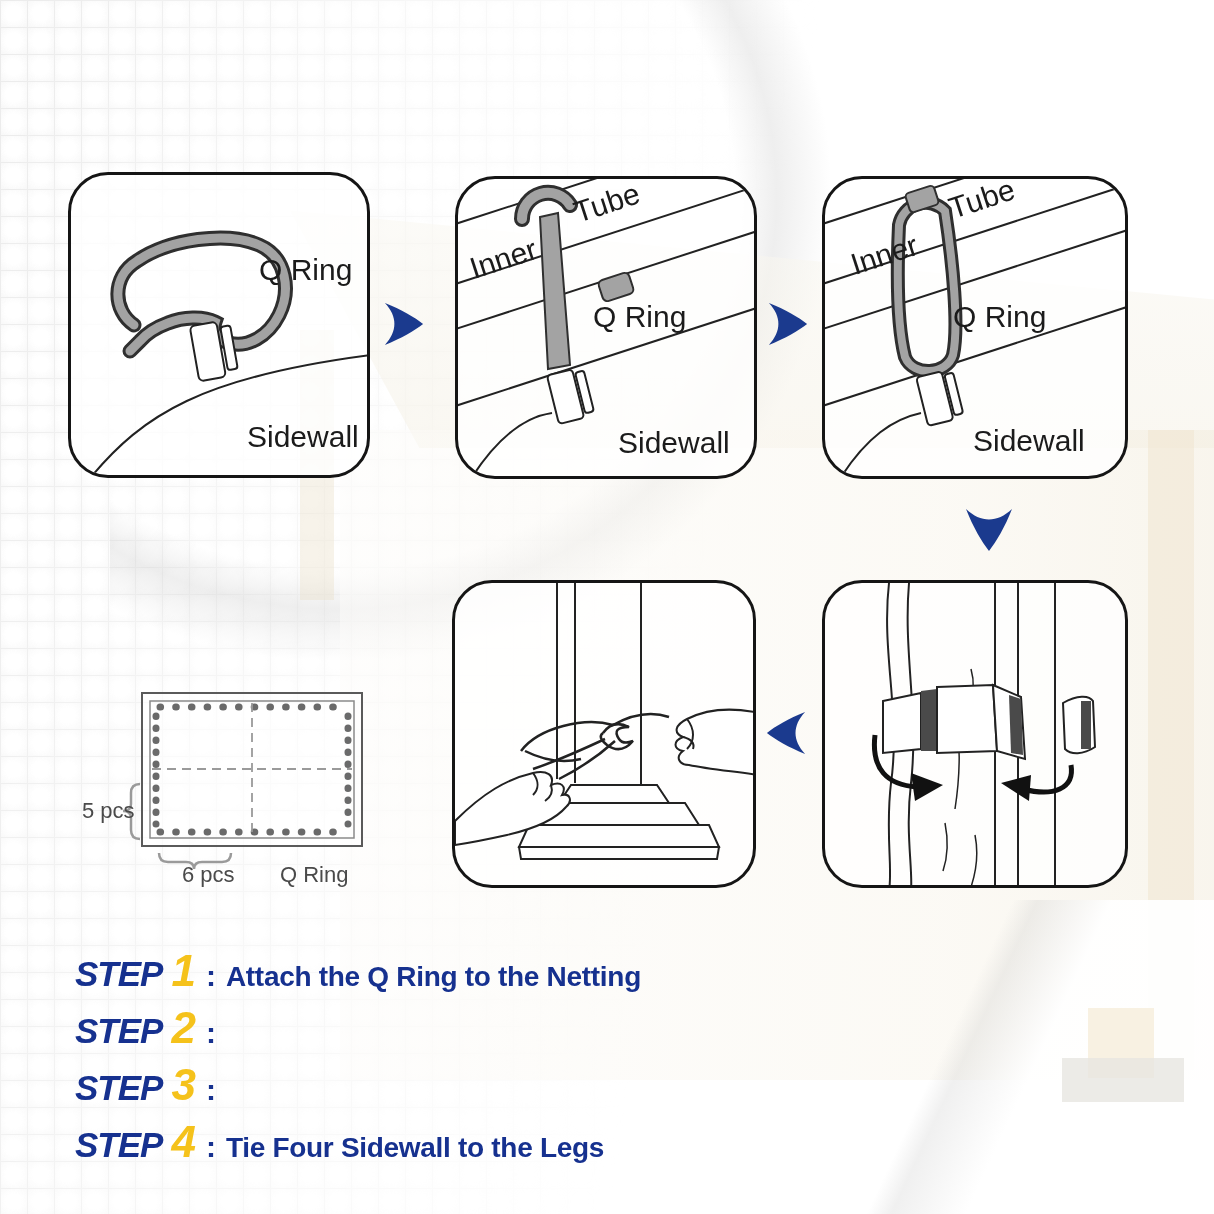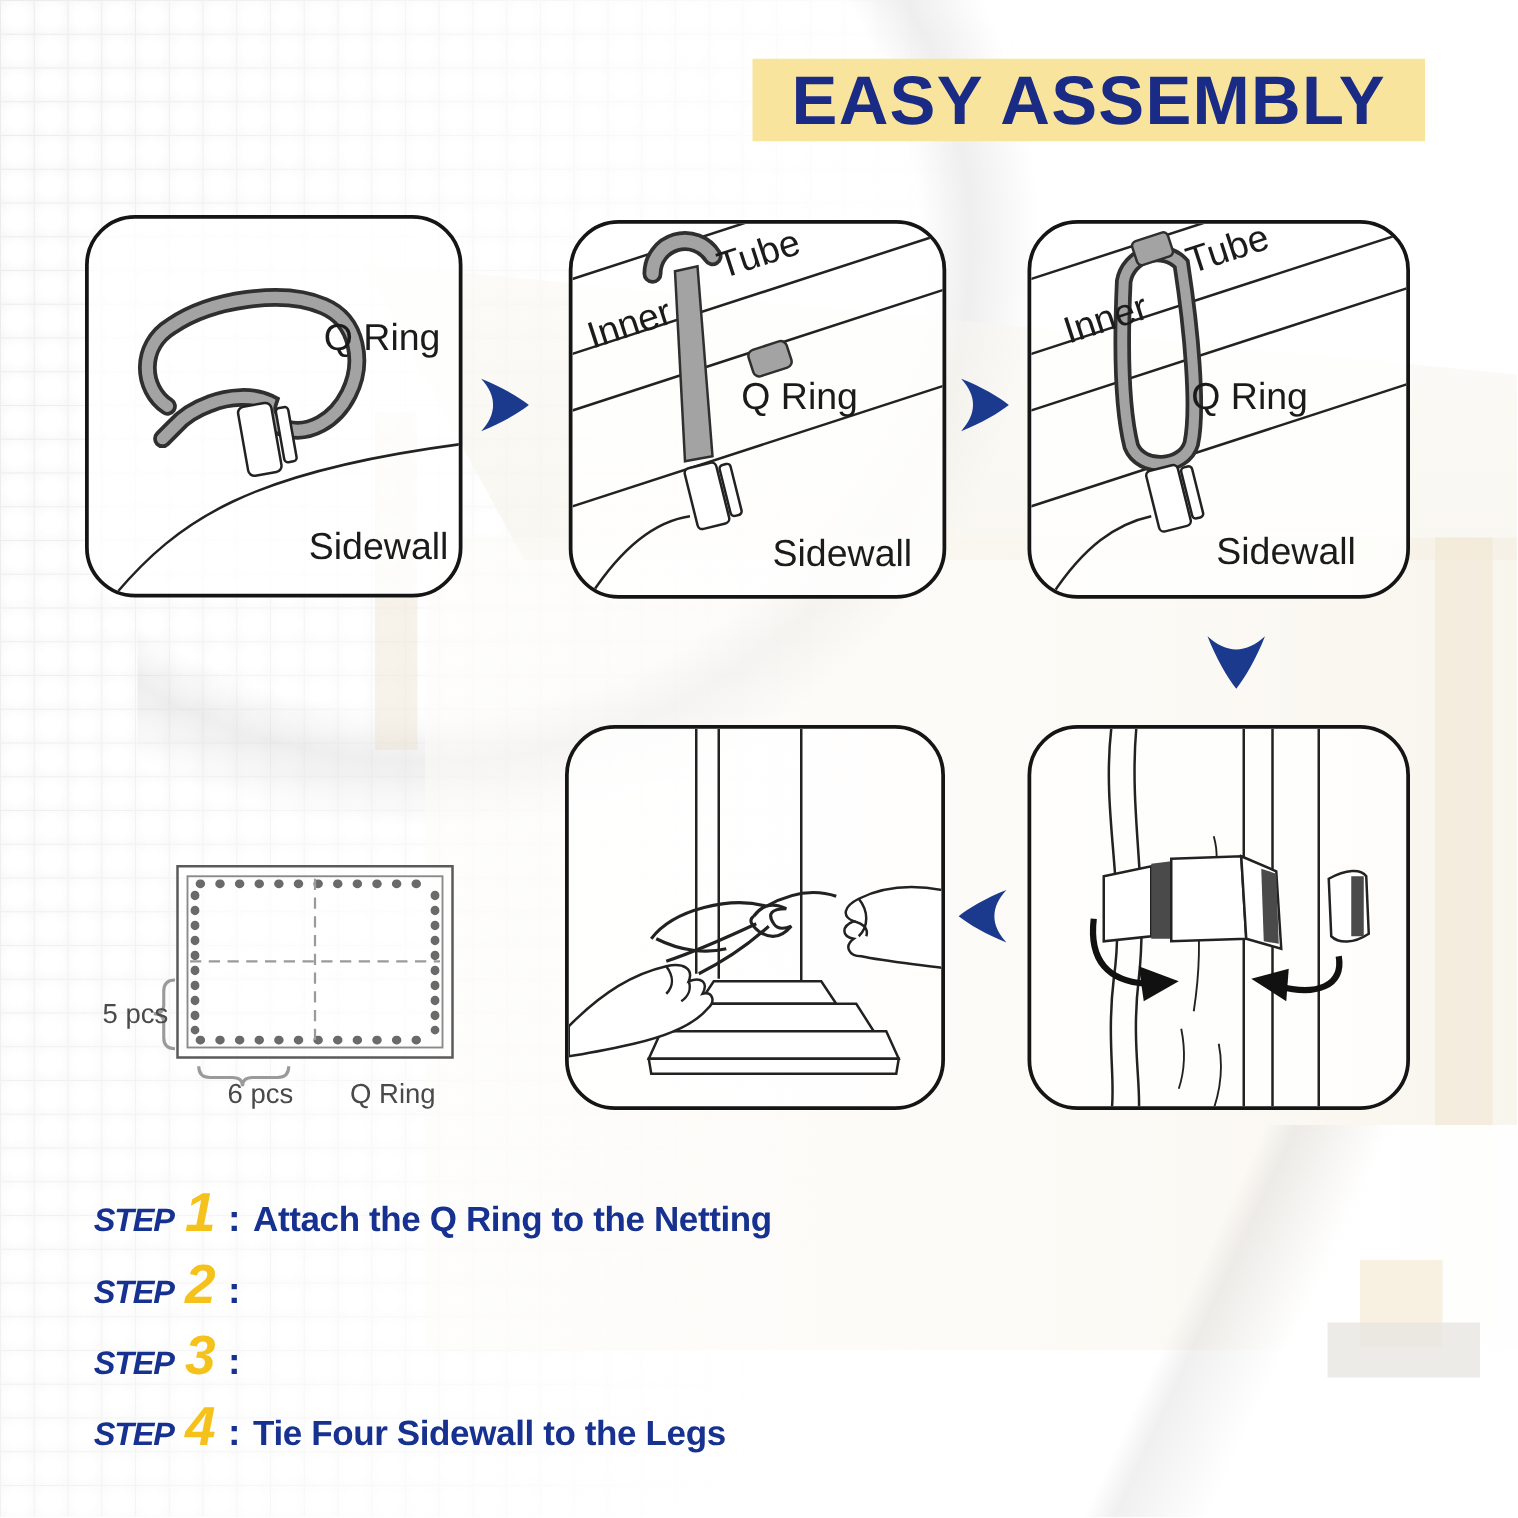--- a/index.html
+++ b/index.html
@@ -60,43 +60,40 @@
   .p5 { left:822px; top:580px; width:306px; height:308px; }
   svg text { font-family:"Liberation Sans", sans-serif; font-size:30px; fill:#1b1b1b; }
   svg text.small { font-size:22px; fill:#4a4a4a; }
   
   .flow-arrow { position:absolute; }
   
   .net-diagram { position:absolute; left:70px; top:678px; }
   
   .steps { position:absolute; left:75px; top:946px; }
   .step-line { display:flex; align-items:baseline; height:44px; margin-bottom:13px; white-space:nowrap; }
-  .step-prefix { font-style:italic; font-weight:bold; font-size:26px; color:#16318F; letter-spacing:-1px; }
+  .step-prefix { font-style:italic; font-weight:bold; font-size:35px; color:#16318F; letter-spacing:-1px; }
   .step-num { font-style:italic; font-weight:bold; font-size:44px; color:#F5C21B; margin:0 10px 0 9px; }
   .step-sep { font-weight:bold; font-size:30px; color:#16318F; margin-right:10px; }
   .step-text { font-weight:bold; font-size:28px; color:#16318F; letter-spacing:-.3px; }
 </style>
 </head>
 <body>
 
 <div class="stage">
 
   <div class="bg-quilt"></div>
   <div class="bg-swoosh"></div>
   <div class="bg-roof"></div>
   <div class="bg-curtain"></div>
   <div class="bg-post-mid"></div>
   <div class="bg-post-right"></div>
   <div class="bg-swoosh2"></div>
   <div class="bg-leg"></div>
   <div class="bg-leg-base"></div>
 
-  <div class="banner">
-    <span class="banner-title">EASY ASSEMBLY</span>
-  </div>
 
   <div class="panel p1">
     <svg width="302" height="306" viewBox="0 0 302 306">
       <path d="M 20 302 C 72 240 130 202 300 180" fill="none" stroke="#222" stroke-width="2"></path>
       <g fill="none" stroke-linecap="round">
         <path d="M 63 150 C 42 136 40 102 66 86 C 98 64 156 56 188 70 C 216 82 220 116 208 140 C 197 162 176 173 158 168 C 146 165 141 156 144 147 C 132 141 112 142 97 148 C 86 152 76 158 69 166 L 59 176" stroke="#2f2f2f" stroke-width="15"></path>
         <path d="M 63 150 C 42 136 40 102 66 86 C 98 64 156 56 188 70 C 216 82 220 116 208 140 C 197 162 176 173 158 168 C 146 165 141 156 144 147 C 132 141 112 142 97 148 C 86 152 76 158 69 166 L 59 176" stroke="#a3a3a3" stroke-width="9"></path>
       </g>
       <g transform="rotate(-10 140 180)">
         <rect x="124" y="148" width="27" height="56" rx="5" fill="#fff" stroke="#222" stroke-width="2"></rect>

